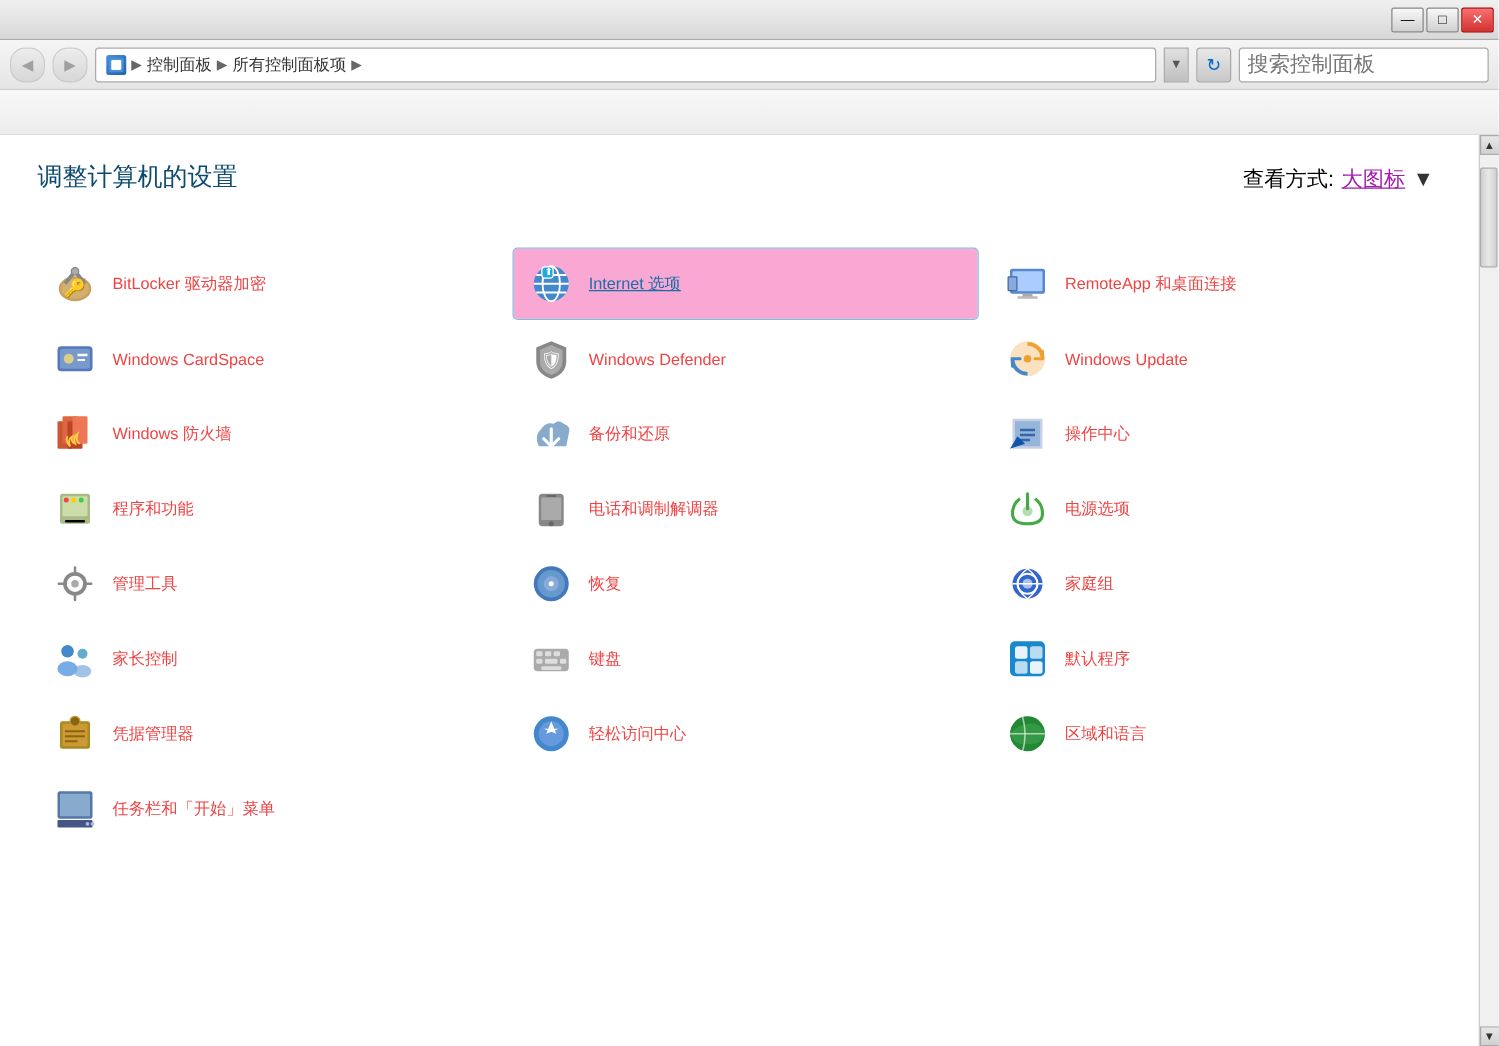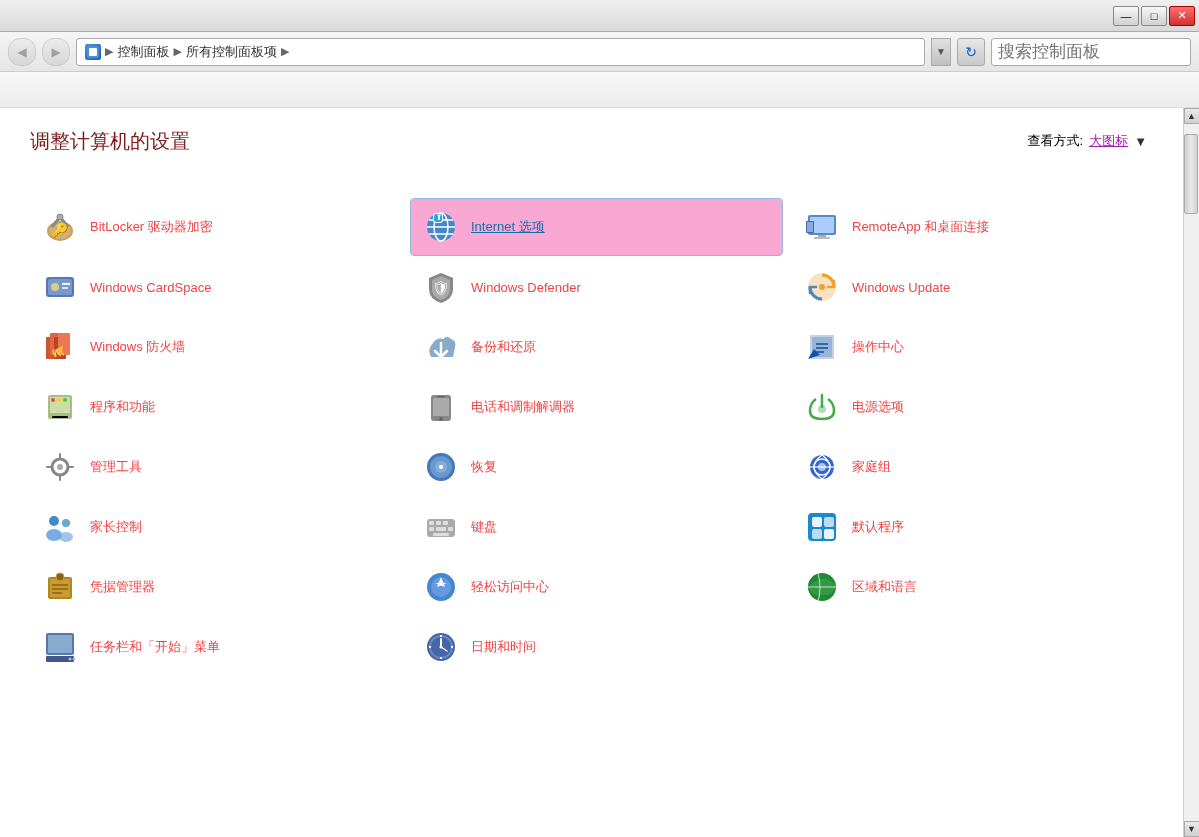--- a/index.html
+++ b/index.html
@@ -160,21 +160,21 @@
     
     .content-panel {
       flex: 1;
       background: #fff;
       overflow-y: auto;
       padding: 20px 20px 20px 30px;
     }
 
     .page-title {
       font-size: 20px;
-      color: #7f1d1d;
+      color: #0c4a6e;
       font-weight: normal;
       margin-bottom: 24px;
     }
 
     
     .items-grid {
       display: grid;
       grid-template-columns: repeat(3, 1fr);
       gap: 4px 10px;
     }
@@ -300,21 +300,21 @@
 
 <div class="toolbar-strip">
   
 </div>
 
 <div style="position:relative; display:flex; height: calc(837px - 32px - 40px - 36px);">
 
   <div class="content-panel">
     <div class="header-area">
       <h2 class="page-title">调整计算机的设置</h2>
-      <div style="position:absolute; right:16px; top:4px; display:flex; align-items:center; gap:6px; font-size:13px;">
+      <div style="position:absolute; right:16px; top:4px; display:flex; align-items:center; gap:6px; font-size:17px;">
         <span>查看方式:</span>
         <span style="color:#a21caf; cursor:pointer; text-decoration:underline;">大图标</span>
         <span style="color:#333; cursor:pointer;">▼</span>
       </div>
     </div>
 
     <div class="items-grid" id="items-grid">
 
     <div class="item">
           <div class="item-icon">
@@ -575,37 +575,20 @@
             <svg width="36" height="36" viewBox="0 0 36 36">
               <rect x="4" y="4" width="28" height="22" rx="2" fill="#5577aa"></rect>
               <rect x="6" y="6" width="24" height="18" rx="1" fill="#88aacc"></rect>
               <rect x="4" y="27" width="28" height="6" rx="1" fill="#445588"></rect>
               <circle cx="28" cy="30" r="1.5" fill="#aabbdd"></circle>
               <circle cx="32" cy="30" r="1.5" fill="#aabbdd"></circle>
             </svg>
           </div>
           <span class="item-label no-underline">任务栏和「开始」菜单</span>
         </div>
-        <div class="item">
-          <div class="item-icon">
-            <svg width="36" height="36" viewBox="0 0 36 36">
-              <circle cx="18" cy="18" r="14" fill="#4466aa"></circle>
-              <circle cx="18" cy="18" r="12" fill="#6688bb"></circle>
-              <circle cx="18" cy="18" r="10" fill="#4466aa"></circle>
-              <line x1="18" y1="10" x2="18" y2="18" stroke="white" stroke-width="2" stroke-linecap="round"></line>
-              <line x1="18" y1="18" x2="24" y2="22" stroke="white" stroke-width="1.5" stroke-linecap="round"></line>
-              <circle cx="18" cy="18" r="1.5" fill="white"></circle>
-              <line x1="18" y1="6" x2="18" y2="8" stroke="white" stroke-width="2"></line>
-              <line x1="18" y1="28" x2="18" y2="30" stroke="white" stroke-width="2"></line>
-              <line x1="6" y1="18" x2="8" y2="18" stroke="white" stroke-width="2"></line>
-              <line x1="28" y1="18" x2="30" y2="18" stroke="white" stroke-width="2"></line>
-            </svg>
-          </div>
-          <span class="item-label no-underline">日期和时间</span>
-        </div>
       </div>
   </div>
 
   <div class="scrollbar-track">
     <div class="scrollbar-up">▲</div>
     <div class="scrollbar-thumb-area">
       <div class="scrollbar-thumb"></div>
     </div>
     <div class="scrollbar-down">▼</div>
   </div>

